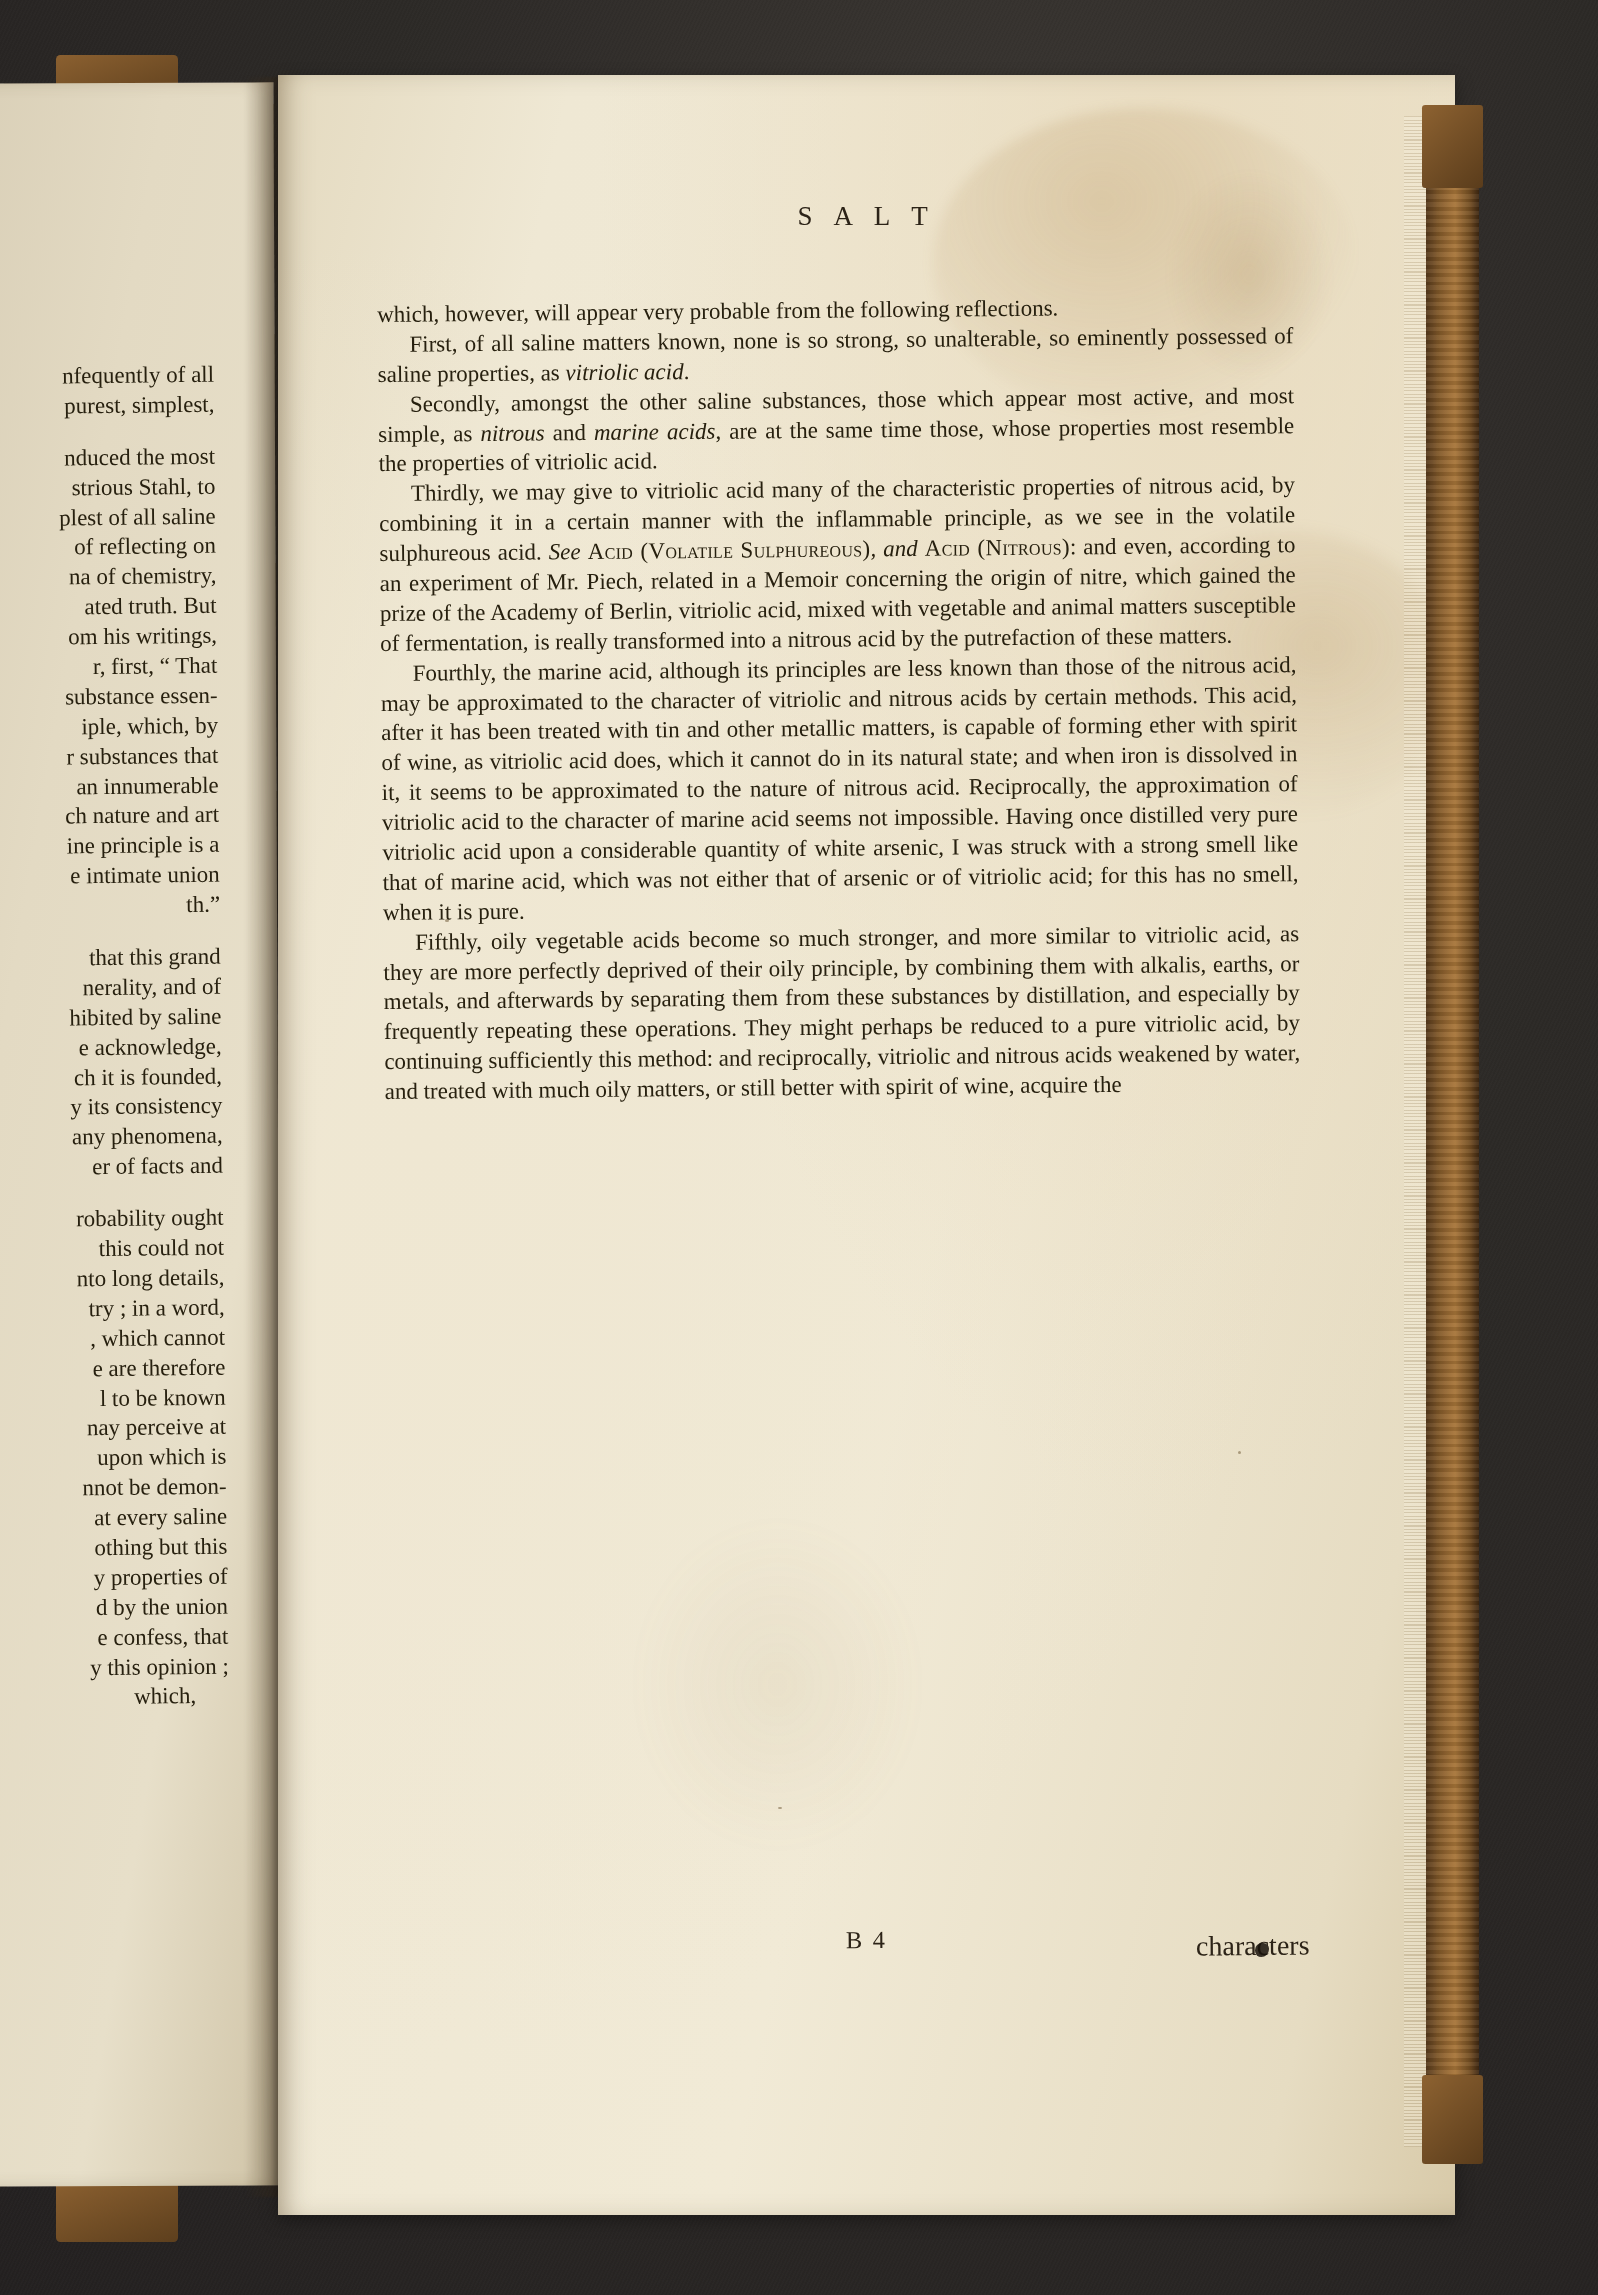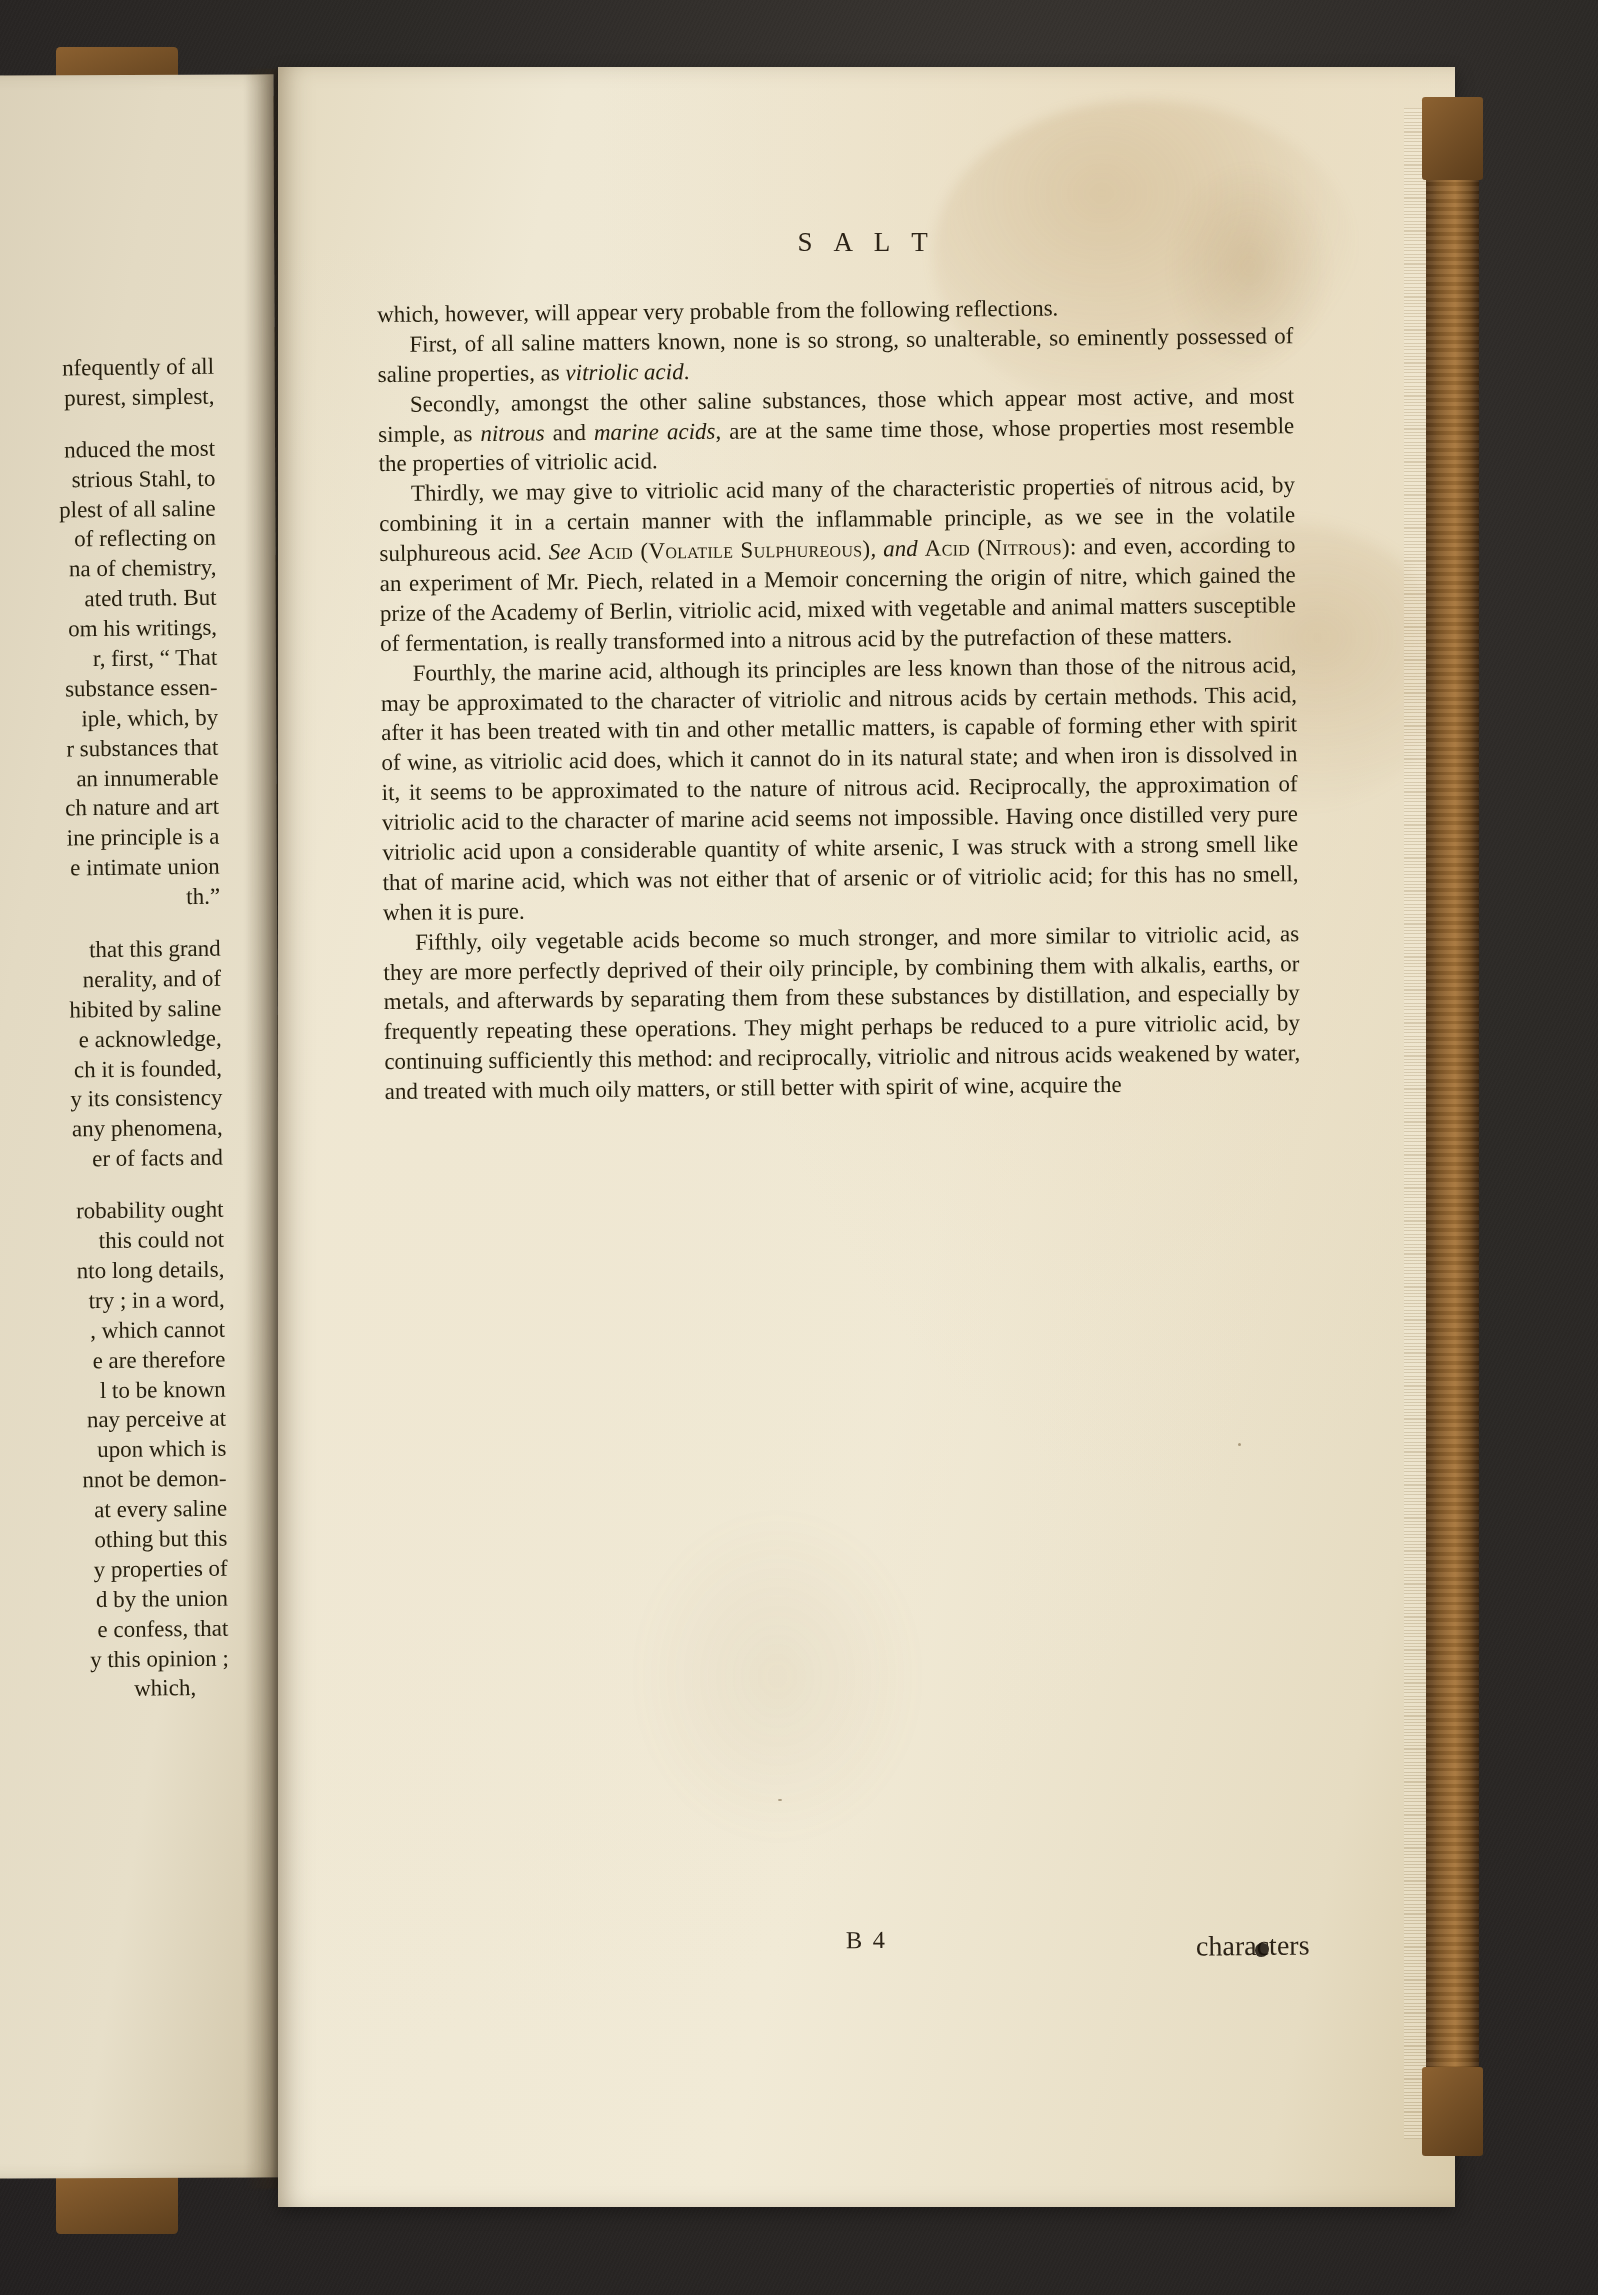--- a/index.html
+++ b/index.html
@@ -27,21 +27,21 @@
     position: absolute;
     inset: 0;
     background:
       repeating-linear-gradient(115deg, rgba(255,255,255,0.012) 0 1.7px, rgba(0,0,0,0.012) 1.7px 3.3px);
   }
 
   
   .book {
     position: absolute;
     left: 0;
-    top: 36px;
+    top: 44px;
     width: 1487px;
     height: 2181px;
   }
 
   
   .page-left {
     position: absolute;
     left: -33px;
     top: 39px;
     width: 311px;
@@ -150,21 +150,21 @@
     height: 50px;
     background: linear-gradient(160deg, #8b6030, #5d3f1d);
     border-radius: 4.4px;
   }
   .left-cover.bottom { top: 2137px; height: 61px; }
 
   
   .running-head {
     position: absolute;
     left: 278px;
-    top: 227px;
+    top: 201px;
     width: 1177px;
     text-align: center;
     font-size: 27px;
     letter-spacing: 7.8px;
     color: #2c2317;
     font-family: "Liberation Serif", serif;
   }
 
   .textblock {
     position: absolute;

